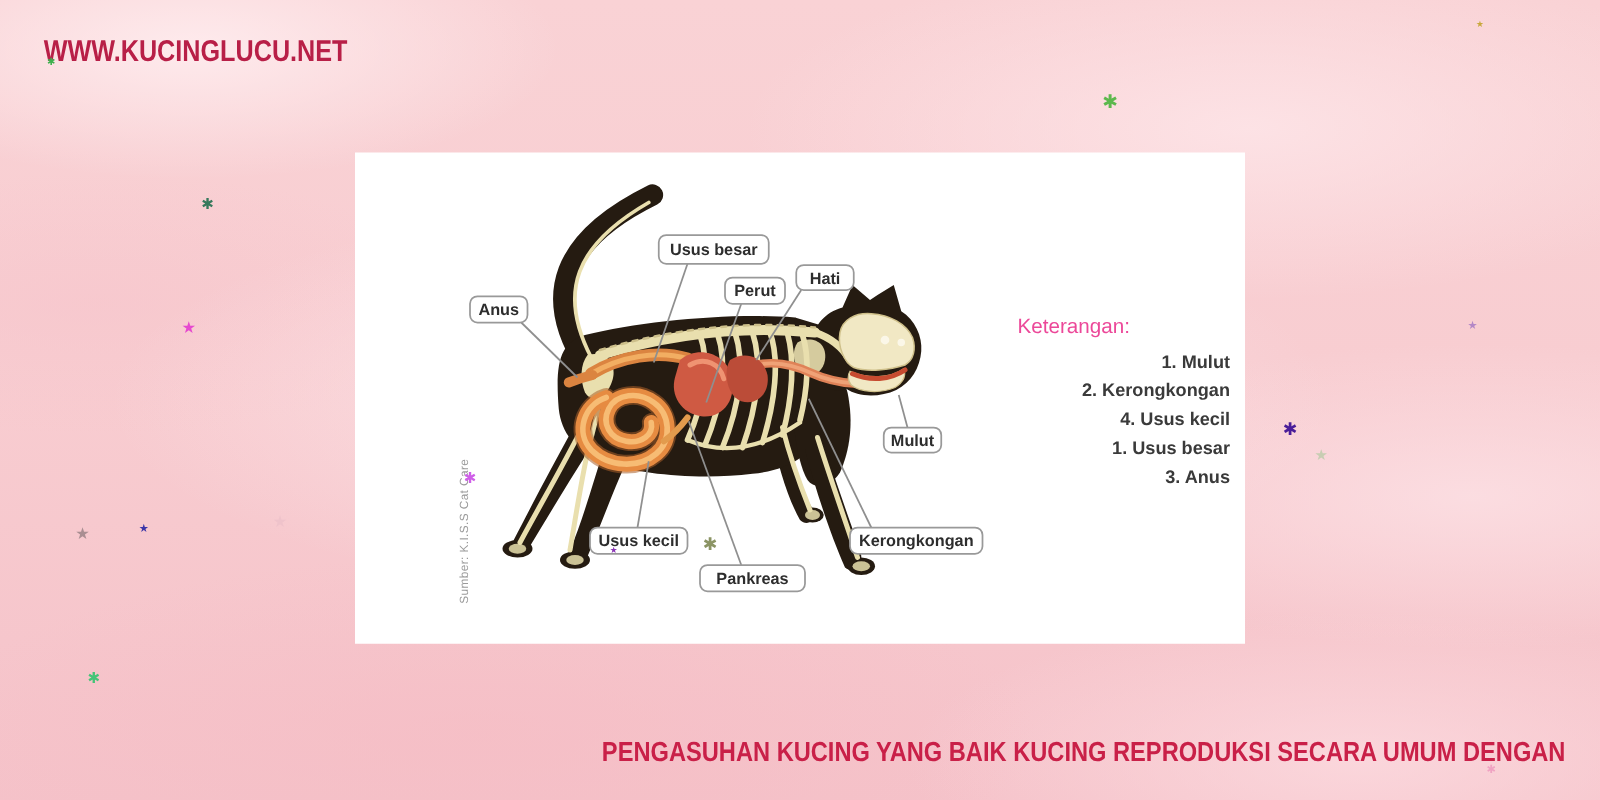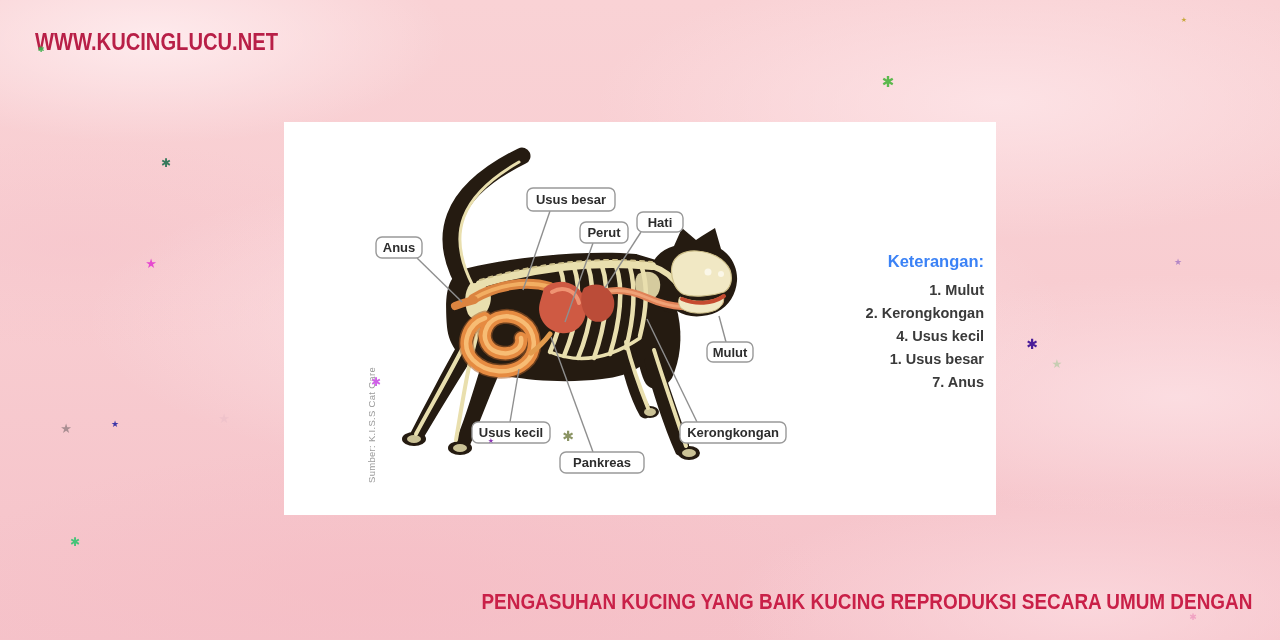--- a/index.html
+++ b/index.html
@@ -33,21 +33,21 @@
   }
 
   .panel {
     position:absolute; left:284px; top:122px; width:712px; height:393px;
     background:#ffffff;
   }
 
   .legend {
     position:absolute; left:530px; top:130px; width:170px;
   }
-  .legend-title { color:#3b82f6; font-weight:bold; font-size:16.5px; margin-bottom:8px;text-align:right; }
+  .legend-title { color:#ec4899; font-weight:normal; font-size:16.5px; margin-bottom:8px; }
   .legend-item  { color:#3a3a3a; font-weight:bold; font-size:14.5px; line-height:23px;text-align:right; }
 
   .source-credit {
     position:absolute; left:82px; top:361px;
     transform:rotate(-90deg); transform-origin:0 0;
     font-size:9.5px; color:#9a9a9a; white-space:nowrap; letter-spacing:.3px;
   }
 
   .stars-layer { position:absolute; inset:0; pointer-events:none; }
   .star {
@@ -195,21 +195,21 @@
         </g>
       </g>
     </svg>
 
     <div class="legend">
       <div class="legend-title">Keterangan:</div>
       <div class="legend-item">1. Mulut</div>
       <div class="legend-item">2. Kerongkongan</div>
       <div class="legend-item">4. Usus kecil</div>
       <div class="legend-item">1. Usus besar</div>
-      <div class="legend-item">7. Anus</div>
+      <div class="legend-item">3. Anus</div>
     </div>
 
     <div class="source-credit">Sumber: K.I.S.S Cat Care</div>
   </div>
 
   <div class="caption">PENGASUHAN KUCING YANG BAIK KUCING REPRODUKSI SECARA UMUM DENGAN</div>
 
   <div class="stars-layer">
       <span class="star" style="left: 888px; top: 82px; color: rgb(92, 184, 77); font-size: 15px;">✱</span>
       <span class="star" style="left: 166px; top: 163px; color: rgb(55, 121, 92); font-size: 12px;">✱</span>

